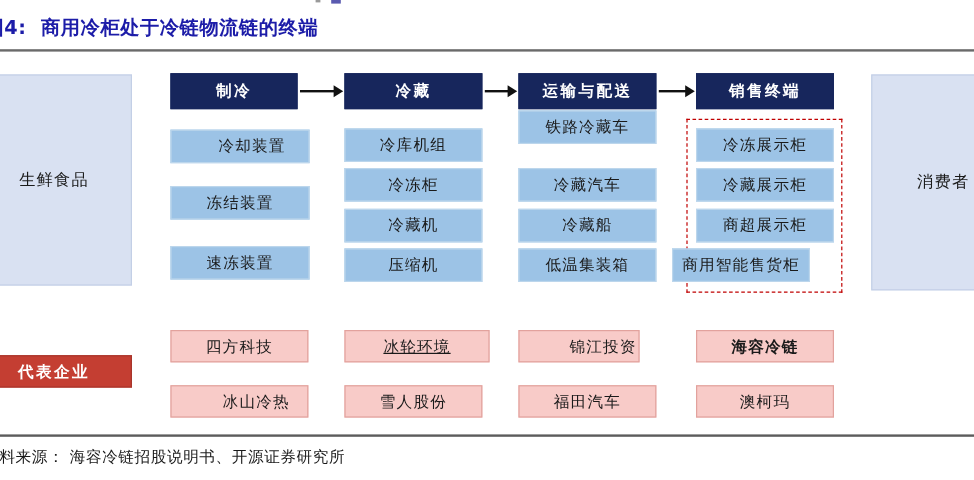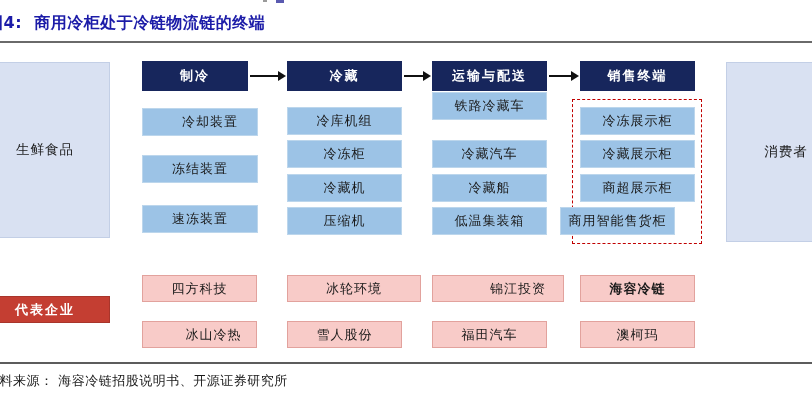--- a/index.html
+++ b/index.html
@@ -108,22 +108,22 @@
       <div class="abs arrow" style="left: 250px; width: 29px;"></div>
       <div class="abs arrow" style="left: 404px; width: 20px;"></div>
       <div class="abs arrow" style="left: 549px; width: 23px;"></div>
     </div>
 
   <div class="abs companies-label">
     <span>代表企业</span>
   </div>
   <div>
       <div class="abs company-box" style="left: 142px; top: 275px; width: 115px;">四方科技</div>
-      <div class="abs company-box" style="left: 287px; top: 275px; width: 134px;">冰轮环境</div>
-      <div class="abs company-box" style="left: 432px; top: 275px; width: 132px; padding-left: 40px;">锦江投资</div>
+      <div class="abs company-box" style="left: 287px; top: 275px; width: 121px; text-decoration: underline;">冰轮环境</div>
+      <div class="abs company-box" style="left: 432px; top: 275px; width: 101px; padding-left: 40px;">锦江投资</div>
       <div class="abs company-box bold" style="left: 580px; top: 275px; width: 115px;">海容冷链</div>
       <div class="abs company-box" style="left: 142px; top: 321px; width: 115px; padding-left: 28px;">冰山冷热</div>
       <div class="abs company-box" style="left: 287px; top: 321px; width: 115px;">雪人股份</div>
       <div class="abs company-box" style="left: 432px; top: 321px; width: 115px;">福田汽车</div>
       <div class="abs company-box" style="left: 580px; top: 321px; width: 115px;">澳柯玛</div>
     </div>
 
   <div class="abs footer-rule"></div>
   <div class="abs footer-src">资料来源： 海容冷链招股说明书、开源证券研究所</div>
 

